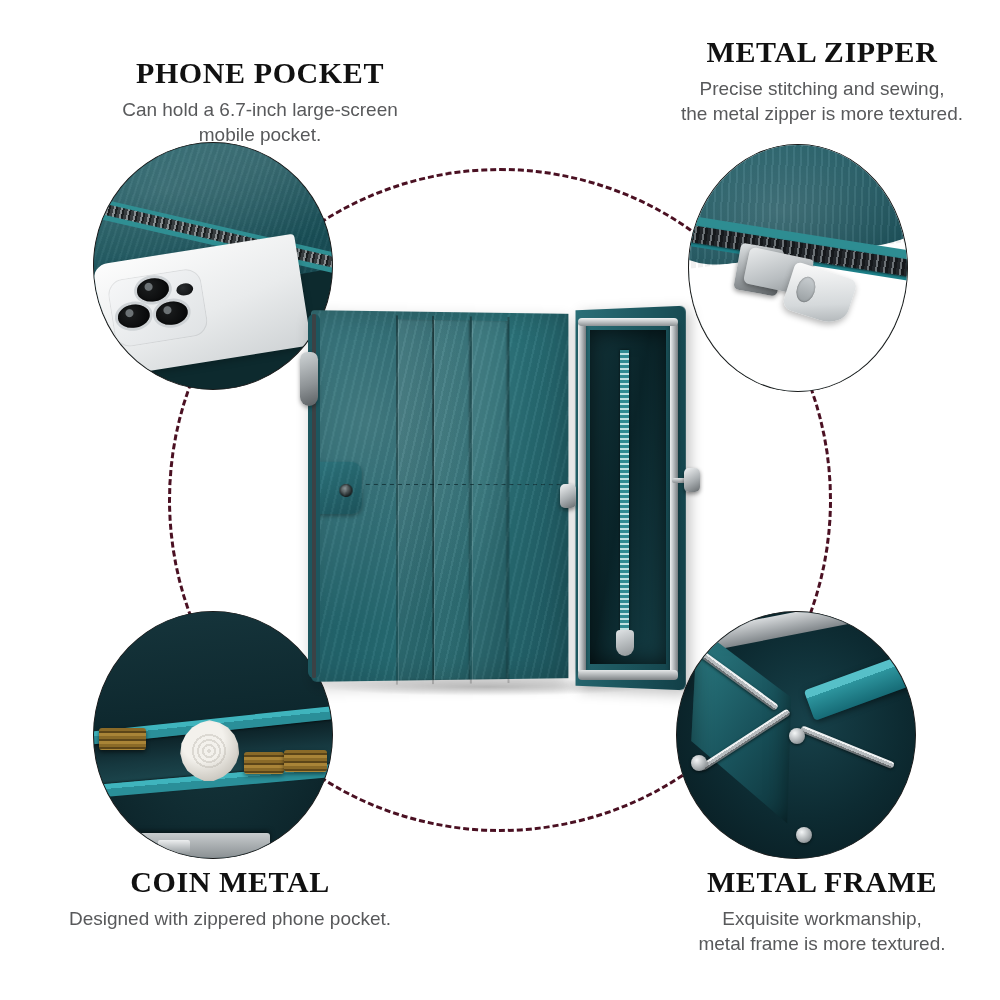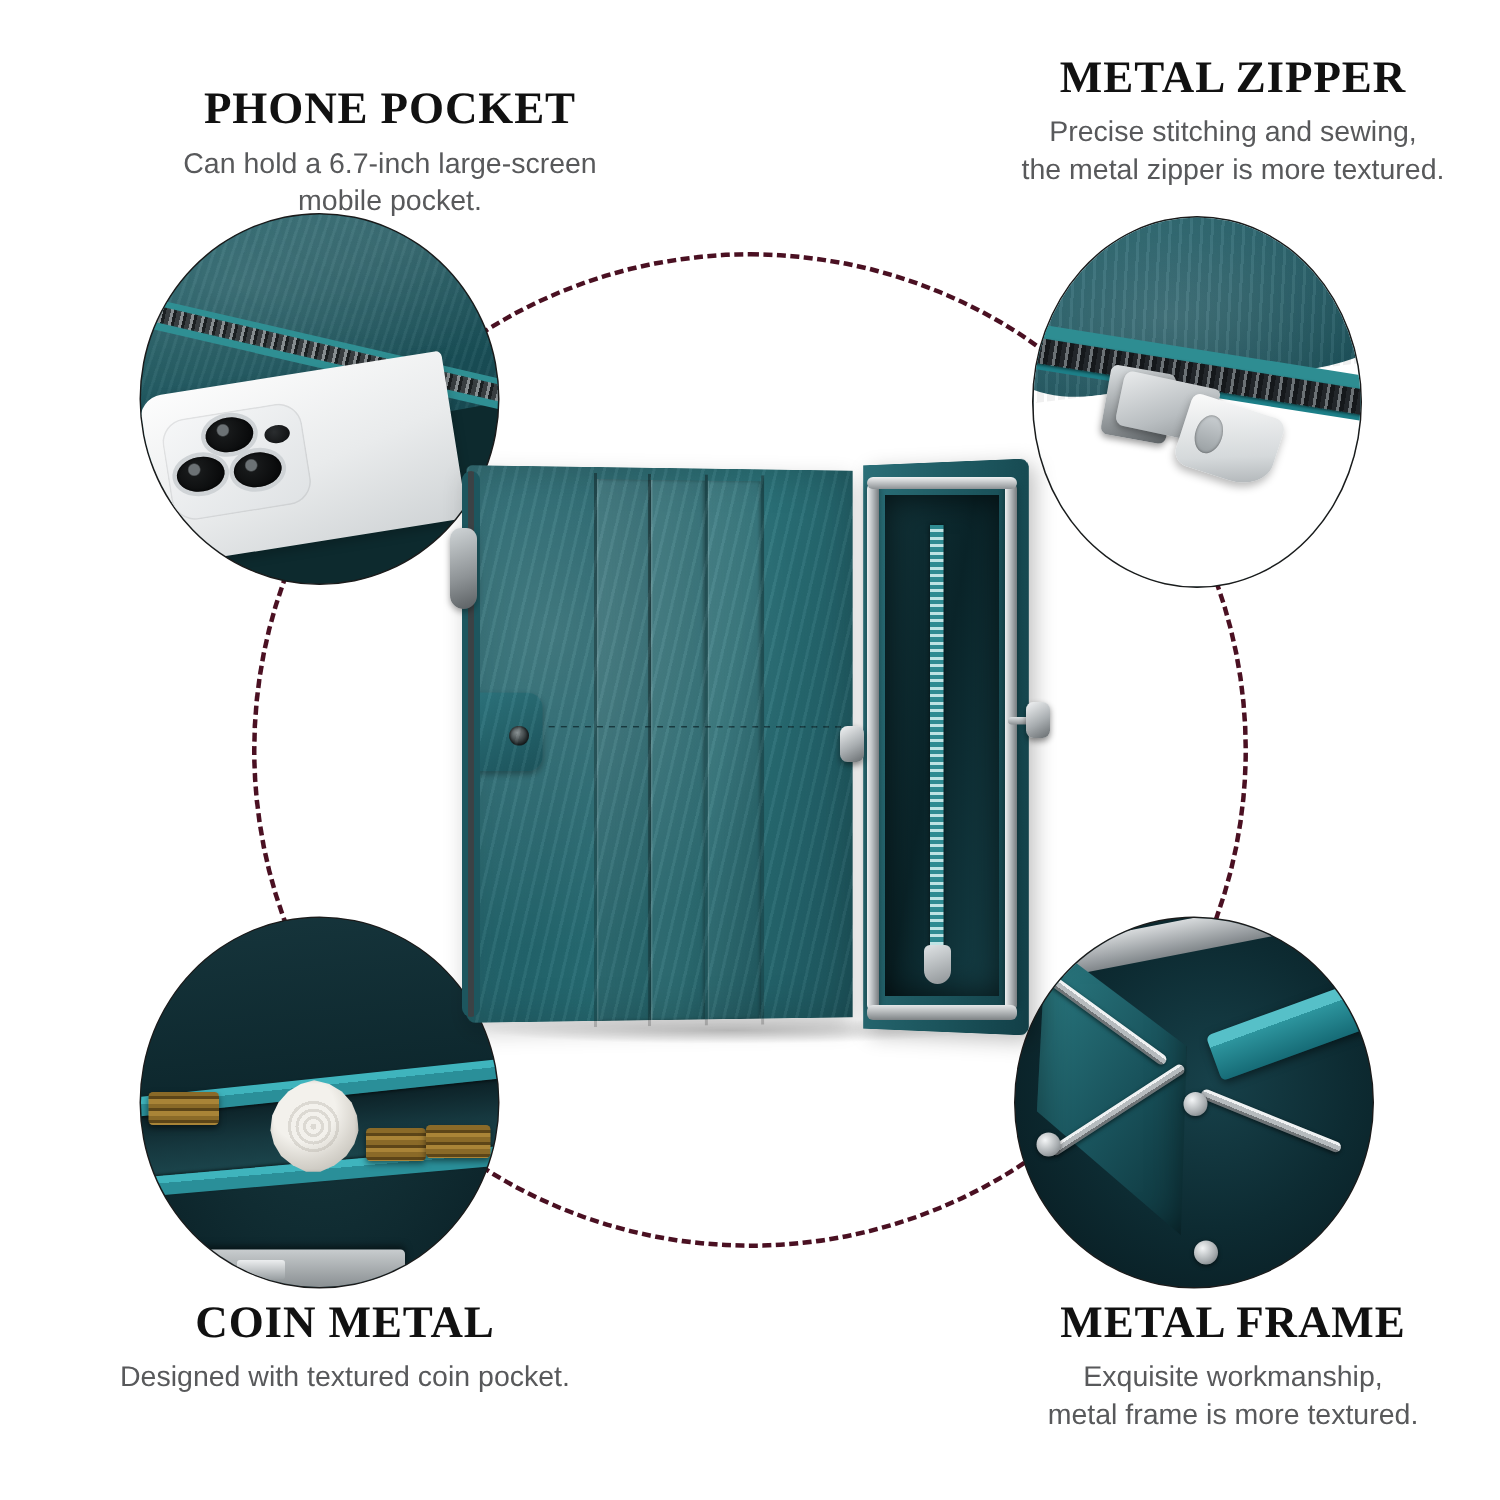--- a/index.html
+++ b/index.html
@@ -614,21 +614,21 @@
   </div>
 
   <div class="caption tr">
     <h2>METAL ZIPPER</h2>
     <p>Precise stitching and sewing,</p>
     <p>the metal zipper is more textured.</p>
   </div>
 
   <div class="caption bl">
     <h2>COIN METAL</h2>
-    <p>Designed with textured coin pocket.</p>
+    <p>Designed with zippered phone pocket.</p>
   </div>
 
   <div class="caption br">
     <h2>METAL FRAME</h2>
     <p>Exquisite workmanship,</p>
     <p>metal frame is more textured.</p>
   </div>
 
 </div>
 

